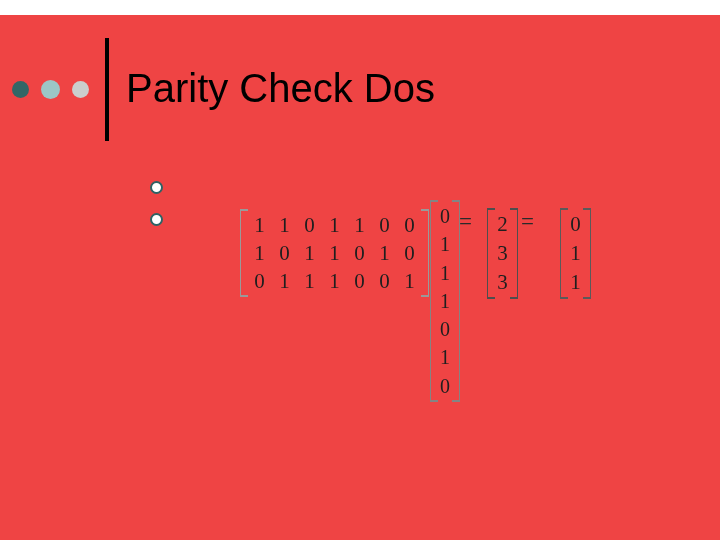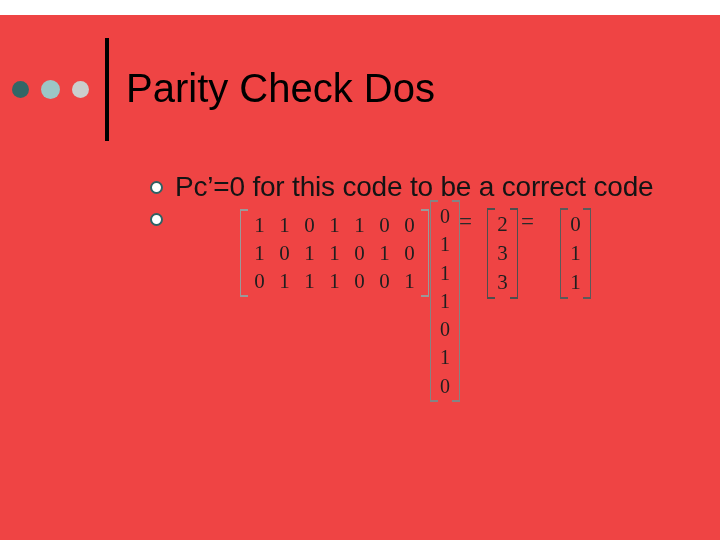--- a/index.html
+++ b/index.html
@@ -68,21 +68,20 @@
 <div class="slide">
 
   <span class="dot dot1" style="background: rgb(51, 102, 102);"></span>
   <span class="dot dot2" style="background: rgb(156, 198, 198);"></span>
   <span class="dot dot3" style="background: rgb(203, 206, 205);"></span>
   <div class="vbar" style="background: rgb(0, 0, 0);"></div>
 
   <h1 class="title">Parity Check Dos</h1>
 
   <span class="bullet-ring ring1" style="border-color: rgb(46, 99, 101);"></span>
-  <span class="bullet-text btext1">Pc’=0 for this code to be a correct code</span>
 
   <span class="bullet-ring ring2" style="border-color: rgb(46, 99, 101);"></span>
 
   <div class="matrix p-matrix">
     <span class="brk brk-l"></span>
     <span class="brk brk-r"></span>
     <div class="grid p-grid">
       <span class="cell">1</span>
       <span class="cell">1</span>
       <span class="cell">0</span>

